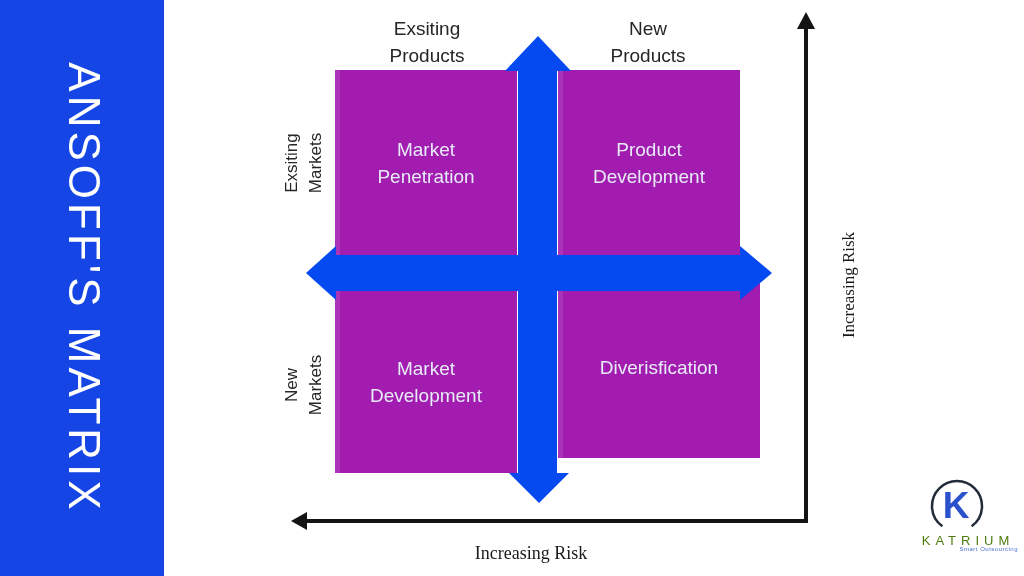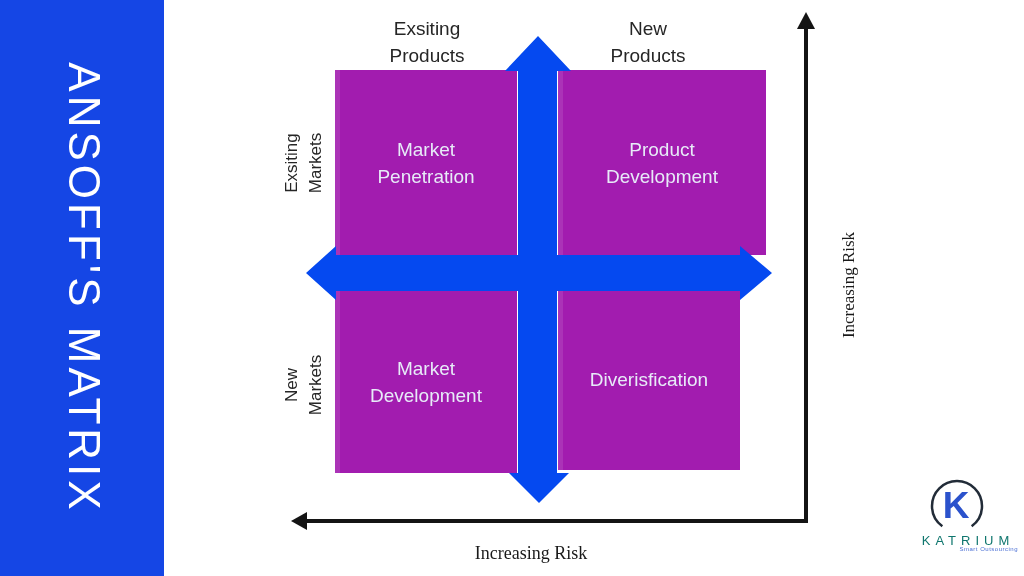--- a/index.html
+++ b/index.html
@@ -26,23 +26,23 @@
 
   
   .quad{
     background:#a21caf;
     box-shadow:inset 5px 0 0 rgba(255,255,255,0.10);
     display:flex;align-items:center;justify-content:center;
     text-align:center;color:#E7EBF8;font-size:19px;line-height:27px;
     white-space:pre-line;
   }
   .quad-tl{left:335px;top:70px;width:182px;height:185px;}
-  .quad-tr{left:558px;top:70px;width:208px;height:185px;}
+  .quad-tr{left:558px;top:70px;width:182px;height:185px;}
   .quad-bl{left:335px;top:291px;width:182px;height:182px;}
-  .quad-br{left:558px;top:288px;width:182px;height:182px;}
+  .quad-br{left:558px;top:276px;width:202px;height:182px;}
 
   
   .col-label{
     transform:translate(-50%,-50%);
     text-align:center;white-space:pre-line;
     color:#262626;font-size:19px;line-height:27px;
   }
   .col-label-1{left:427px;top:42px;}
   .col-label-2{left:648px;top:42px;}
   .row-label{
@@ -71,21 +71,21 @@
 
   
   .logo-k{
     left:956px;top:505px;
     transform:translate(-50%,-50%);
     color:#2B52CC;font-size:37px;font-weight:bold;line-height:1;
   }
   .logo-name{
     left:968px;top:540px;
     transform:translate(-50%,-50%);
-    color:#0f766e;font-size:13px;font-weight:500;letter-spacing:5px;
+    color:#4d7c0f;font-size:13px;font-weight:500;letter-spacing:5px;
     white-space:nowrap;
   }
   .logo-tagline{
     right:6px;top:546px;
     color:#4a6fd4;font-size:6px;letter-spacing:0.5px;
     white-space:nowrap;
   }
 </style>
 </head>
 <body>

